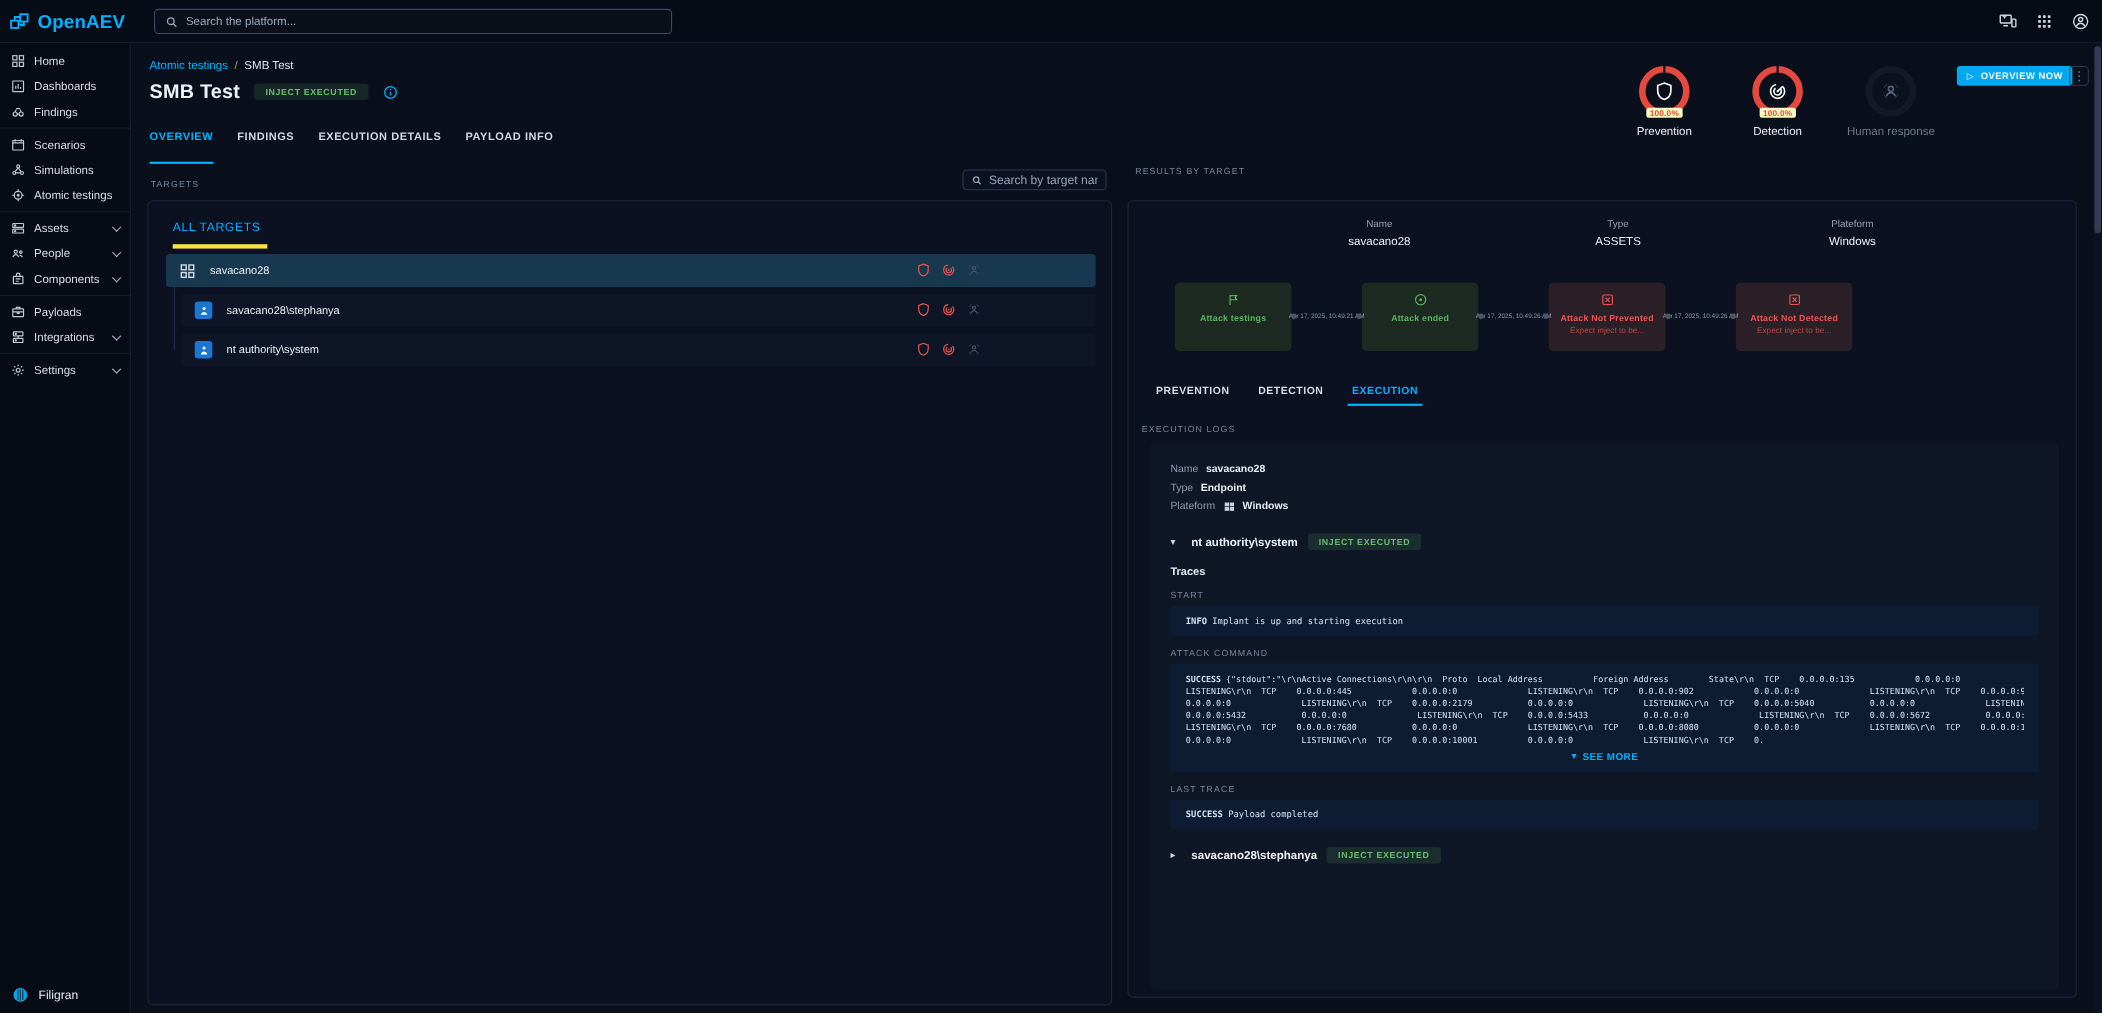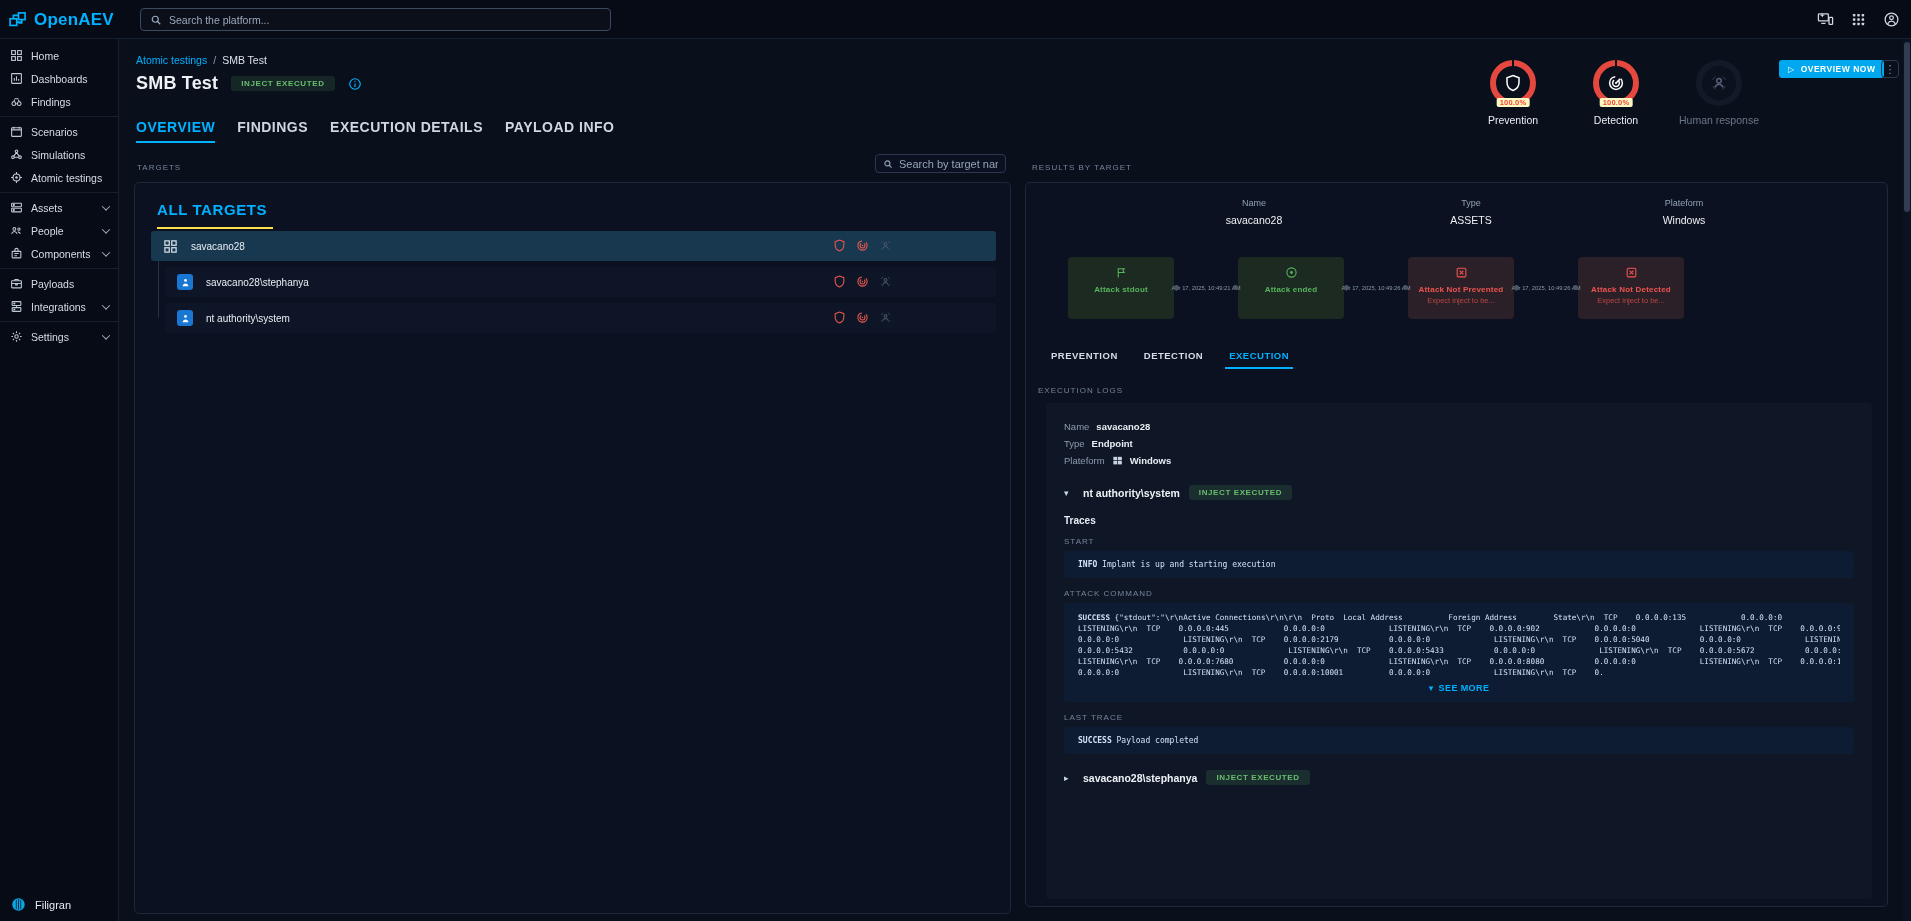--- a/index.html
+++ b/index.html
@@ -26,21 +26,21 @@
 
 .breadcrumb{position:absolute;left:136px;top:54px;font-size:10.5px;display:flex;gap:6px;align-items:center}
 .bc-link{color:#00b1ff;cursor:pointer}
 .bc-sep{color:#8d9bb0}
 .bc-cur{color:#dbe2ea}
 .title-row{position:absolute;left:136px;top:73px;display:flex;align-items:center;gap:13px}
 .page-title{font-size:18px;font-weight:700;color:#eef2f6;letter-spacing:.2px}
 .badge{font-size:8px;font-weight:700;letter-spacing:.6px;color:#69bd6d;background:rgba(96,181,104,.14);border-radius:3px;padding:3px 10px;white-space:nowrap}
 .info-icon{color:#00b1ff;cursor:pointer}
 .page-tabs{position:absolute;left:136px;top:119px;display:flex;gap:22px}
-.ptab{font-size:14px;font-weight:700;letter-spacing:.5px;color:#cfd7e1;padding-bottom:8px;cursor:pointer;position:relative}
+.ptab{font-size:10px;font-weight:700;letter-spacing:.5px;color:#cfd7e1;padding-bottom:19px;cursor:pointer;position:relative}
 .ptab.active{color:#00b1ff}
 .ptab.active::after{content:"";position:absolute;left:0;right:0;bottom:0;height:2px;background:#00b1ff}
 
 .gauge{position:absolute;width:80px;text-align:center;top:60px}
 .ring{position:relative;width:46px;height:46px;margin:0 auto;border-radius:50%;border:6px solid #e5483e;display:flex;align-items:center;justify-content:center;color:#fff}
 .ring .notch{position:absolute;top:-7px;left:50%;transform:translateX(-50%);width:2px;height:7px;background:#0a0f1c}
 .rval{position:absolute;bottom:-7px;left:50%;transform:translateX(-50%);font-size:7.5px;font-weight:700;color:#f44336;background:#fef9c3;padding:0 3px;border-radius:2px;letter-spacing:.2px}
 .glabel{margin-top:8px;font-size:10.5px;color:#e8edf3}
 .gauge.disabled .ring{border-color:#131a27;background:#10172433;color:#57627a}
 .gauge.disabled .glabel{color:#6b7787}
@@ -51,21 +51,21 @@
 
 .sec-label{position:absolute;font-size:8px;letter-spacing:1px;color:#76849a}
 .tsearch{position:absolute;left:875px;top:154px;width:131px;height:19px;border:1px solid #2b3850;border-radius:4px;display:flex;align-items:center;gap:6px;padding:0 7px;background:#0b1120}
 .tsearch input{flex:1;min-width:0;background:transparent;border:0;outline:0;color:#dfe5ec;font-size:11px;font-family:inherit}
 .tsearch input::placeholder{color:#95a3b8}
 
 .card{position:absolute;background:#0b1120;border:1px solid #1d2838;border-radius:5px}
 #targets-card{left:134px;top:182px;width:877px;height:732px}
 #results-card{left:1025px;top:182px;width:863px;height:725px}
 
-.all-targets{position:absolute;left:22px;top:18px;font-size:15px;font-weight:700;letter-spacing:.6px;color:#00b1ff;padding:0 6px 9px 0;border-bottom:2px solid #fde047;cursor:pointer}
+.all-targets{position:absolute;left:22px;top:18px;font-size:11px;font-weight:400;letter-spacing:.6px;color:#00b1ff;padding:0 6px 9px 0;border-bottom:4px solid #fde047;cursor:pointer}
 .trow{position:absolute;height:30px;display:flex;align-items:center;gap:13px;padding:0 12px;background:#0e1526;border-radius:3px;cursor:pointer}
 .trow.selected{background:#17384f}
 #trow0{left:16px;top:48px;width:845px}
 #trow1{left:30px;top:84px;width:831px}
 #trow2{left:30px;top:120px;width:831px}
 .tname{font-size:10px;color:#e9eef4}
 .row-icons{position:absolute;display:flex;gap:10px;align-items:center;top:8px}
 #trow0 .row-icons{left:682px}
 #trow1 .row-icons,#trow2 .row-icons{left:668px}
 .ep-box{width:16px;height:16px;border-radius:3px;background:#1976d2;display:flex;align-items:center;justify-content:center;color:#fff;flex:none}
@@ -380,21 +380,21 @@
     <div class="glabel">Human response</div>
   </div>
 
   <div class="relaunch">
     <span class="play-glyph">▷</span>
     <span>OVERVIEW NOW</span>
   </div>
   <div class="kebab">⋮</div>
 
   <div class="sec-label" style="left:137px;top:163px">TARGETS</div>
-  <div class="sec-label" style="left:1032px;top:163px">RESULTS BY TARGET</div>
+  <div class="sec-label" style="left:1032px;top:151px">RESULTS BY TARGET</div>
 
   <div class="tsearch">
     <svg width="10" height="10" viewBox="0 0 24 24" fill="none" stroke="#95a3b8" stroke-width="2.6">
         <circle cx="10.5" cy="10.5" r="6"></circle>
         <path d="M15 15l5.5 5.5"></path>
       </svg>
     <input placeholder="Search by target name" style="">
   </div>
 
   <div class="card" id="targets-card">
@@ -486,21 +486,21 @@
     <div class="rhead" id="rh2">
       <div class="hl">Plateform</div>
       <div class="hv">Windows</div>
     </div>
 
     <div class="timeline">
       <div class="tstep green">
         <svg class="ticon" viewBox="0 0 24 24" fill="none" stroke="currentColor" stroke-width="2">
             <path d="M6 21V4M6 5h11l-2.5 3.5L17 12H6"></path>
           </svg>
-        <div class="tl">Attack stdout</div>
+        <div class="tl">Attack testings</div>
       </div>
       <div class="tconn">
         <span class="dot l"></span>
         <span class="tdate">Apr 17, 2025, 10:49:21 AM</span>
         <span class="dot r"></span>
       </div>
       <div class="tstep green">
         <svg class="ticon" viewBox="0 0 24 24" fill="none" stroke="currentColor" stroke-width="2">
             <circle cx="12" cy="12" r="8.5"></circle>
             <circle cx="12" cy="12" r="2.6" fill="currentColor" stroke="none"></circle>

